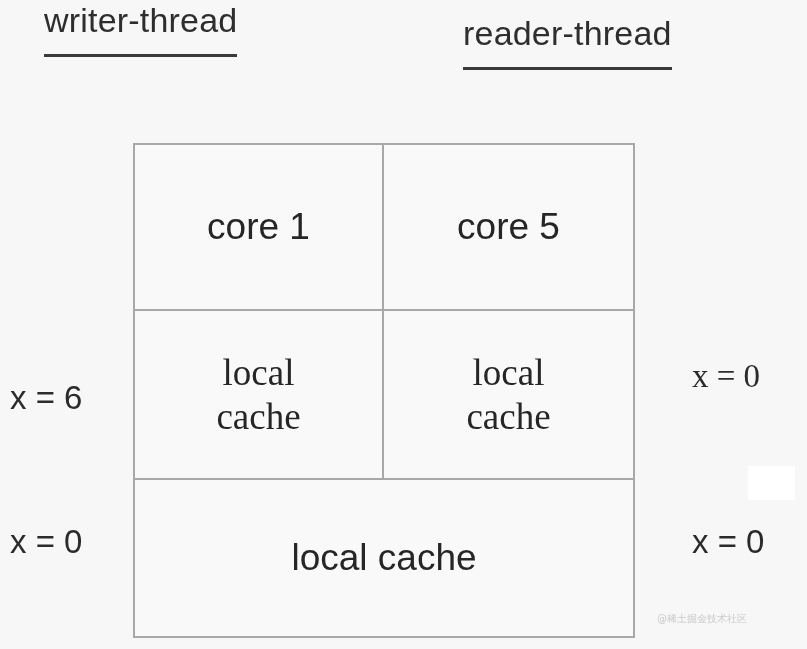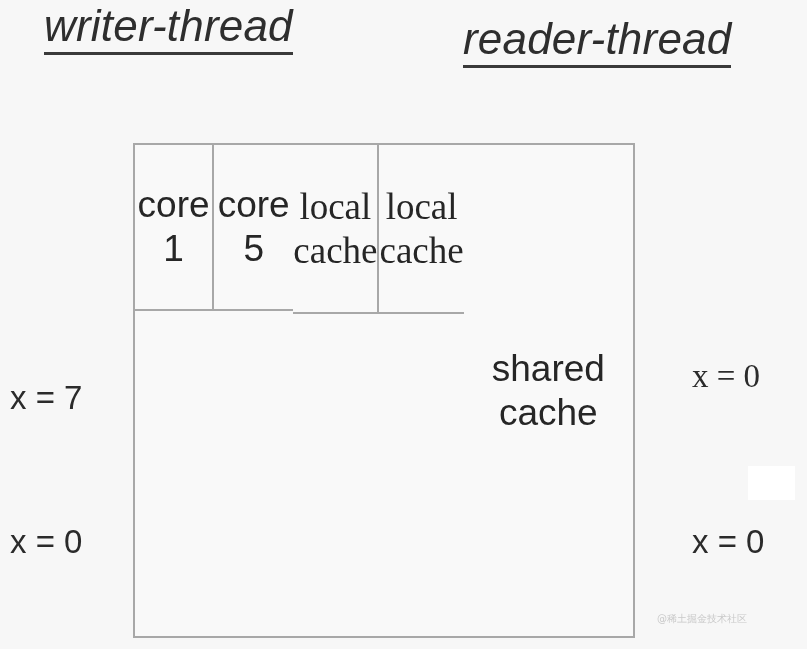--- a/index.html
+++ b/index.html
@@ -13,44 +13,44 @@
     height: 649px;
     background: #f7f7f7;
     font-family: "Liberation Sans", "DejaVu Sans", sans-serif;
     color: #2b2b2b;
     overflow: hidden;
   }
 
   
   .thread-header {
     position: absolute;
-    font-style: italic;
     font-weight: 500;
-    font-size: 44px;
+    font-size: 34px;
     letter-spacing: 0.2px;
     color: #2e2e2e;
     white-space: nowrap;
-    padding-bottom: 3px;
+    padding-bottom: 15px;
     border-bottom: 3px solid #3a3a3a;
     line-height: 1.05;
   }
   #writer-thread-header { left: 44px;  top: 3px; }
   #reader-thread-header { left: 463px; top: 16px; }
 
   
   #memory-table {
     position: absolute;
     left: 133px;
     top: 143px;
     width: 502px;
     height: 495px;
     box-sizing: border-box;
     border: 2px solid #a8a8a8;
     background: #f9f9f9;
     display: flex;
+    flex-direction: column;
   }
   .table-row {
     display: flex;
     box-sizing: border-box;
   }
   #core-row  { height: 166px; border-bottom: 2px solid #a8a8a8; }
   #cache-row { height: 169px; border-bottom: 2px solid #a8a8a8; }
   #shared-row{ flex: 1 1 auto; }
 
   .cell {
@@ -128,26 +128,26 @@
       </div>
       <div class="cell">
         <div>
           <span class="cell-line">local</span>
           <span class="cell-line">cache</span>
         </div>
       </div>
     </div>
 
     <div class="table-row" id="shared-row">
-      <div class="cell full-span">shared cache</div>
+      <div class="cell full-span">local cache</div>
     </div>
 
   </div>
 
-  <div class="annotation" id="writer-cache-note">x = 7</div>
+  <div class="annotation" id="writer-cache-note">x = 6</div>
 
   <div class="annotation" id="writer-shared-note">x = 0</div>
 
   <div class="annotation" id="reader-cache-note">
     <span class="cell-line">x = 0</span>
   </div>
 
   <div class="annotation" id="reader-shared-note">x = 0</div>
 
   <div id="white-patch"></div>

